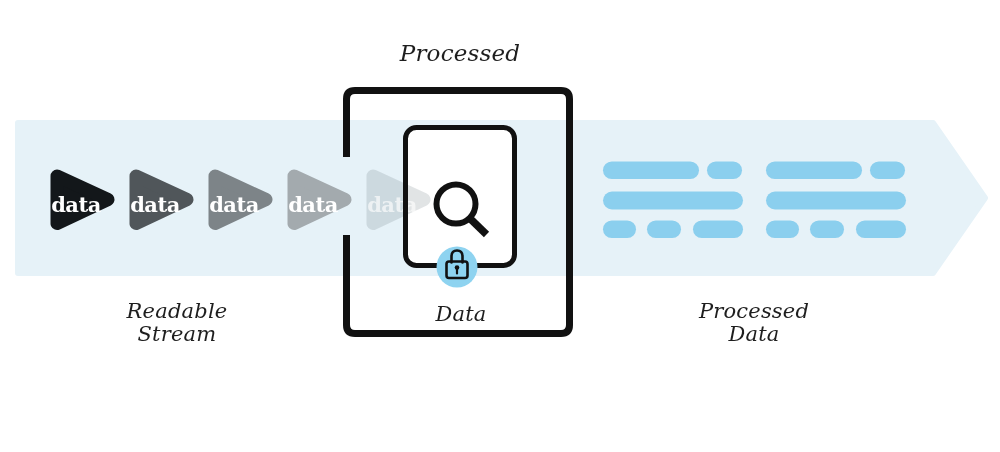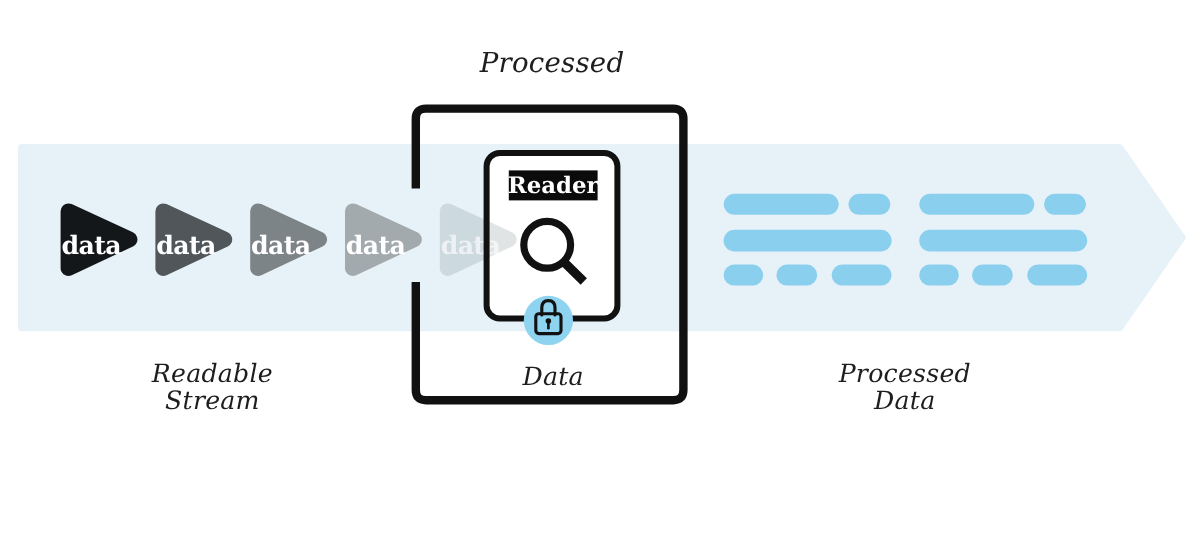--- a/index.html
+++ b/index.html
@@ -85,21 +85,20 @@
         <path d="M 451.5,262.5 L 451.5,256.5 Q 451.5,250.5 457,250.5 Q 462.5,250.5 462.5,256.5 L 462.5,262.5"></path>
         <rect x="446.5" y="261.5" width="21" height="16.5" rx="2.5"></rect>
       </g>
       <circle cx="457" cy="267.5" r="2.3" fill="#111111"></circle>
       <path d="M 457,268 L 457,273.5" stroke-width="2.2" stroke-linecap="round" stroke="#111111"></path>
     </g>
   </svg>
 
   <div class="caption consumer" style="left:460px;top:42px">Processed</div>
 
-  <div class="reader-tag">Reader</div>
 
   <div class="caption" style="left:461px;top:303px">Data</div>
 
   <div class="caption" style="left:754px;top:300px">Processed
 Data</div>
 
   <div class="caption" style="left:177px;top:300px">Readable
 Stream</div>
 </div>
 

